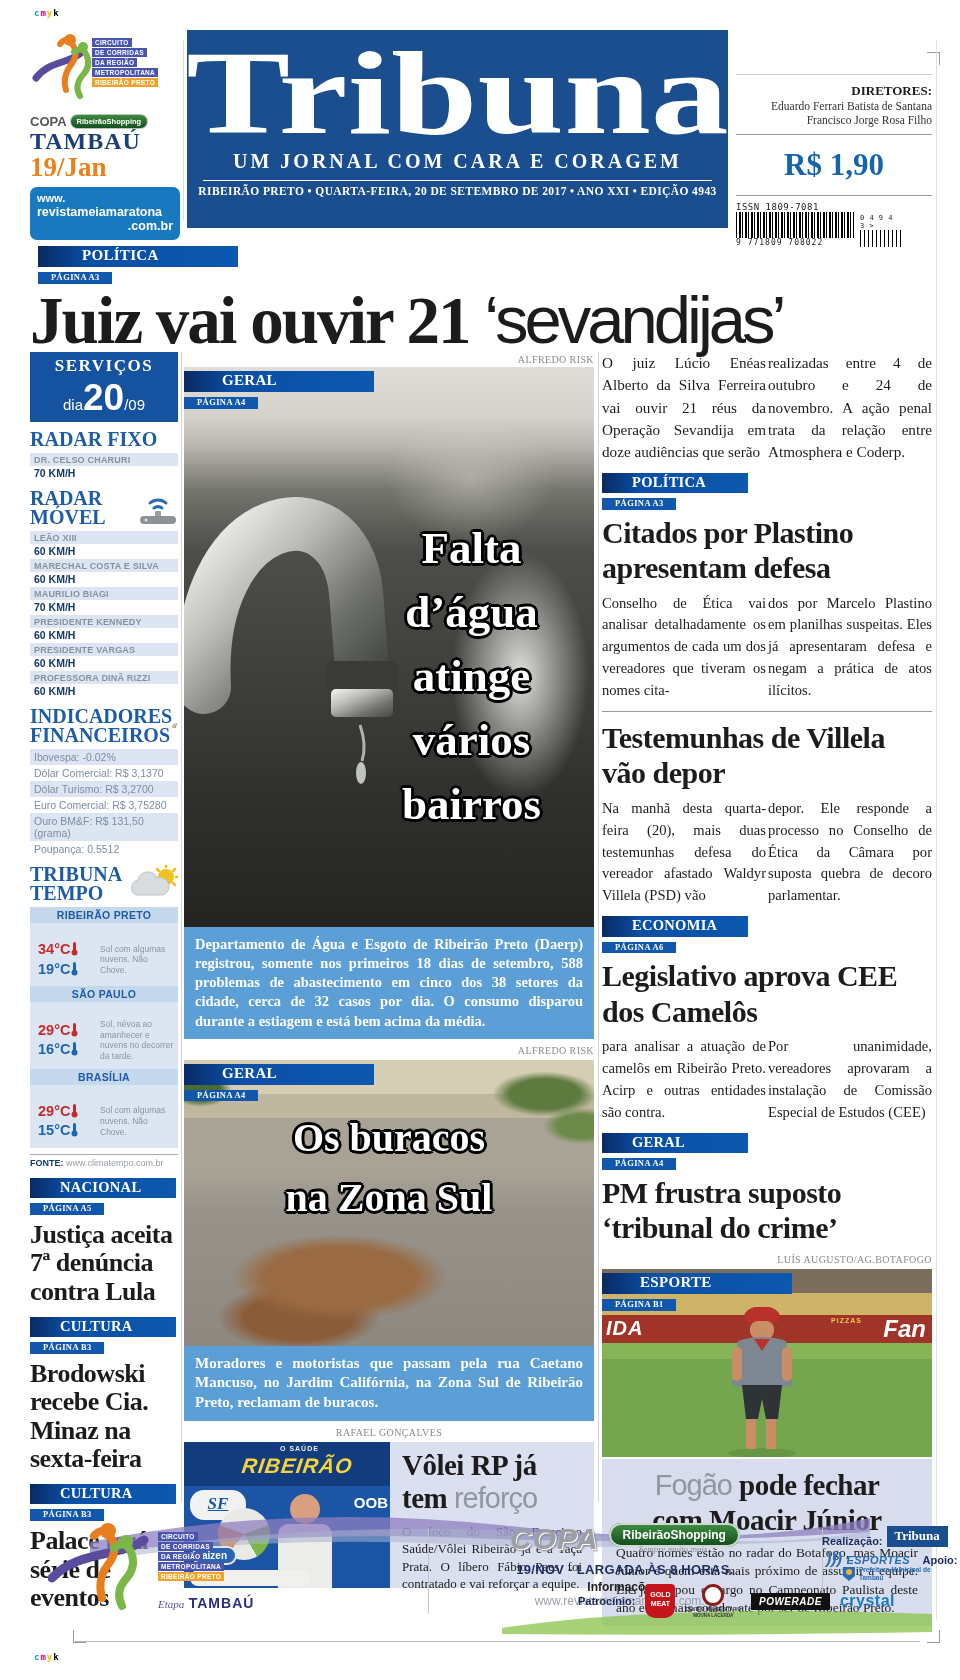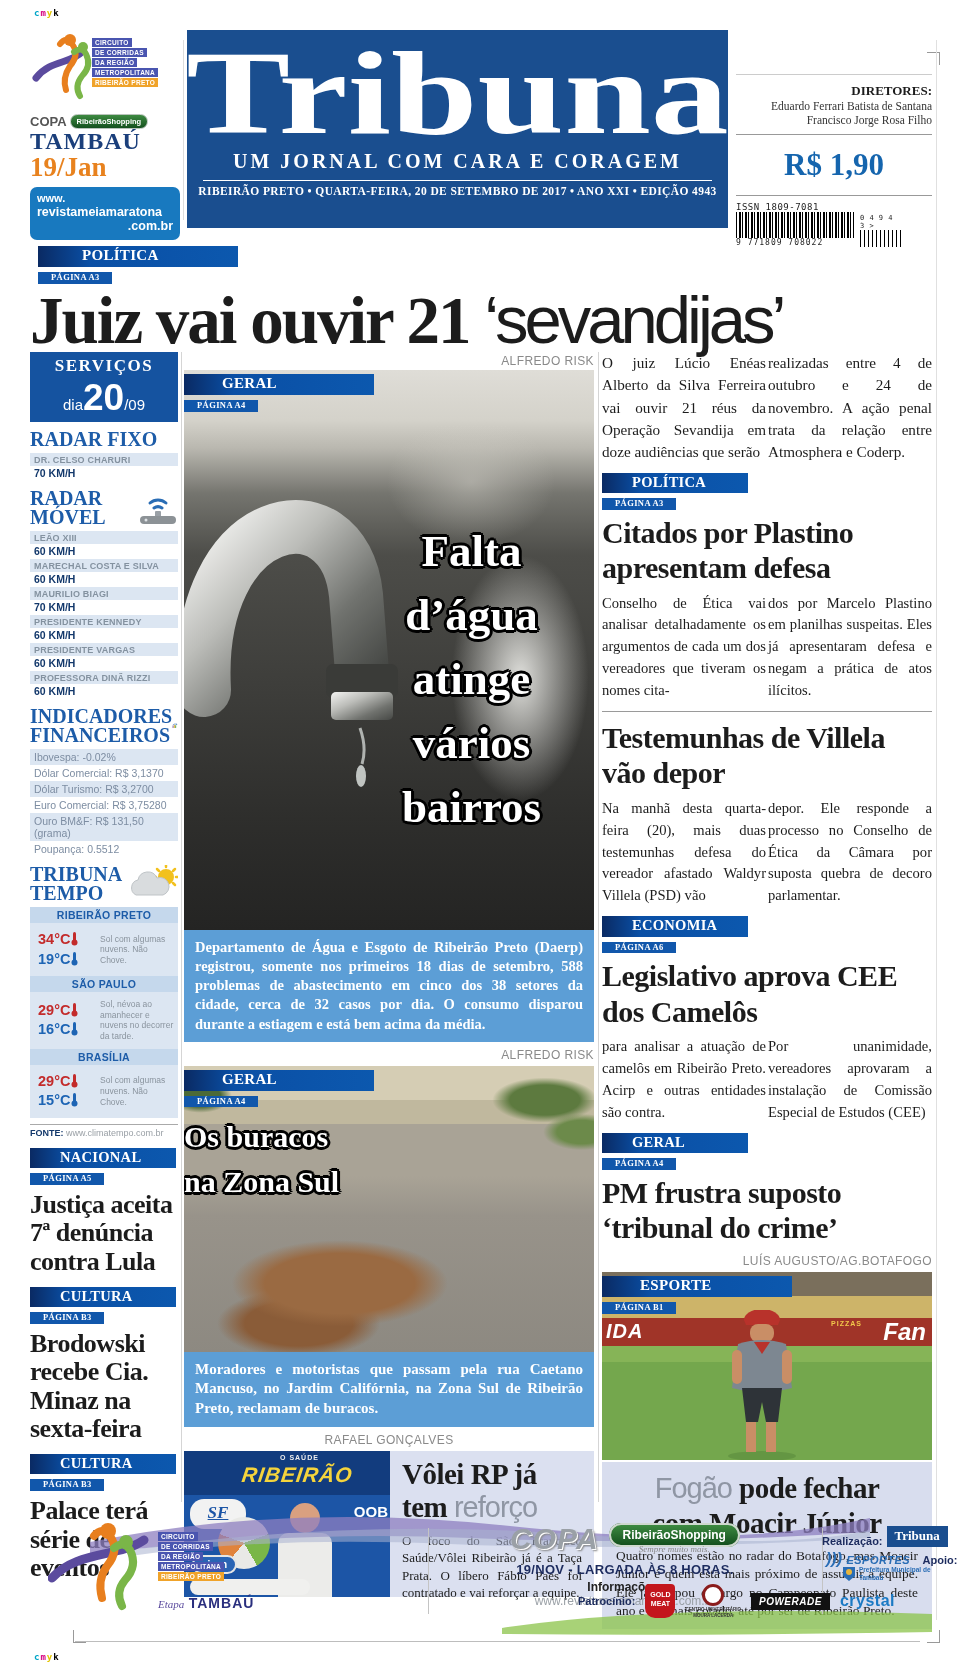--- a/index.html
+++ b/index.html
@@ -93,53 +93,53 @@
   .side-h-row .side-h{margin:0;}
   .r-name{background:#dce6f2;color:#8492a0;font-family:"Liberation Sans",sans-serif;
           font-weight:bold;font-size:9px;letter-spacing:.2px;padding:2px 4px 1px;}
   .r-speed{color:#13386b;font-family:"Liberation Sans",sans-serif;font-weight:bold;
           font-size:10.5px;padding:1px 4px 2px;}
   .ind-row{font-family:"Liberation Sans",sans-serif;color:#7d8da2;font-size:10.5px;padding:2px 4px;}
   .ind-row:nth-child(odd){background:#dce6f2;}
   .w-card{background:#dce6f2;padding-bottom:4px;}
   .w-city{background:#c5d8ec;color:#1d5ca8;font-family:"Liberation Sans",sans-serif;
           font-weight:bold;font-size:10.5px;text-align:center;padding:2px 0;letter-spacing:.3px;}
-  .w-row{display:flex;gap:4px;padding:7px 4px 3px 8px;align-items:center;}
+  .w-row{display:flex;gap:4px;padding:17px 4px 3px 8px;align-items:center;}
   .w-temps{width:58px;font-family:"Liberation Sans",sans-serif;font-weight:bold;font-size:14.5px;line-height:1.35;}
   .w-hi{color:#c32b2b;} .w-lo{color:#1d64b4;}
   .therm{display:inline-block;vertical-align:-2px;}
   .w-desc{flex:1;font-family:"Liberation Sans",sans-serif;font-size:8.5px;color:#8a949e;line-height:1.25;}
   .fonte{border-top:1px solid #aaa;margin-top:6px;padding:3px 0 0;font-family:"Liberation Sans",sans-serif;font-size:9px;}
   .fonte b{color:#13386b;} .fonte span{color:#9aa0a6;margin-top:16px;}
   .side-story{margin-top:10px;}
   .side-head{font-weight:bold;font-size:26px;line-height:1.1;margin-top:6px;letter-spacing:-.5px;}
 
   
-  .credit{font-family:Liberation Sans, sans-serif;font-size:12px;color:#8a8a8a;
+  .credit{font-family:Liberation Serif, serif;font-size:10px;color:#8a8a8a;
           text-align:right;letter-spacing:.4px;line-height:1.5;}
   .photo{position:relative;overflow:hidden;}
   .photo .tag{position:absolute;left:0;top:4px;z-index:3;}
   .photo1{height:560px;background:
       radial-gradient(95px 170px at 82% 55%, rgba(232,232,228,.95), rgba(232,232,228,0) 72%),
       radial-gradient(120px 90px at 70% 20%, rgba(210,208,200,.5), rgba(210,208,200,0) 70%),
       linear-gradient(180deg,#dfddd7 0%,#d4d2ca 9%,#b9b7af 14%,#75756f 22%,#4d4d49 33%,#3e3e3b 56%,#2e2e2c 80%,#242423 100%);}
   .ph-overlay{position:absolute;right:10px;top:150px;width:225px;text-align:center;color:#fff;
       font-weight:bold;font-size:45px;line-height:1.42;z-index:2;
       text-shadow:3px 0 0 #000,-3px 0 0 #000,0 3px 0 #000,0 -3px 0 #000,2px 2px 0 #000,-2px -2px 0 #000,2px -2px 0 #000,-2px 2px 0 #000;}
   .caption{background:#5c9ed6;color:#fff;font-weight:bold;font-size:14.5px;
       padding:8px 11px;text-align:justify;line-height:1.32;}
   .photo2{height:286px;margin-top:2px;background:
       radial-gradient(70px 30px at 88% 34px,#5d7a3f 0 50%,rgba(93,122,63,0) 75%),
       radial-gradient(55px 26px at 97% 66px,#6c8a4a 0 45%,rgba(108,138,74,0) 70%),
       radial-gradient(45px 24px at 4% 30px,#4c6a38 0 45%,rgba(76,106,56,0) 70%),
       radial-gradient(150px 60px at 38% 76%,#9a6a42 0 50%,rgba(154,106,66,0) 72%),
       radial-gradient(120px 50px at 28% 90%,#8a5c38 0 45%,rgba(138,92,56,0) 68%),
       linear-gradient(180deg,#d5cdb4 0 34px,#c0b89e 34px 58px,#a9a396 58px 110px,#98938a 150px,#8d8981 100%);}
-  .ph-overlay2{position:absolute;left:0;right:0;top:48px;color:#fff;
-      font-weight:bold;font-size:30px;line-height:1.5;z-index:2;
+  .ph-overlay2{position:absolute;left:0;right:0;top:48px;text-align:center;color:#fff;
+      font-weight:bold;font-size:40px;line-height:1.5;z-index:2;
       text-shadow:3px 0 0 #000,-3px 0 0 #000,0 3px 0 #000,0 -3px 0 #000,2px 2px 0 #000,-2px -2px 0 #000,2px -2px 0 #000,-2px 2px 0 #000;}
   .volei-row{display:flex;margin-top:2px;height:146px;}
   .volei-photo{position:relative;width:206px;background:#1c55a6;overflow:hidden;}
   .vp-top{position:absolute;left:0;right:0;top:0;height:44px;background:#123c7e;}
   .vp-saude{position:absolute;left:96px;top:3px;color:#eee;font:bold 7px "Liberation Sans",sans-serif;letter-spacing:1px;}
   .vp-rib{position:absolute;left:58px;top:12px;color:#f5d43c;font:bold italic 21px "Liberation Sans",sans-serif;
           transform:skewX(-8deg);letter-spacing:1px;}
   .vp-sf{position:absolute;left:6px;top:48px;width:56px;height:30px;background:#f2f2f2;border-radius:14px;
          color:#1c55a6;font:bold italic 17px "Liberation Serif",serif;text-align:center;line-height:28px;text-decoration:underline;}
   .vp-oob{position:absolute;right:2px;top:52px;color:#fff;font:bold 15px "Liberation Sans",sans-serif;}

